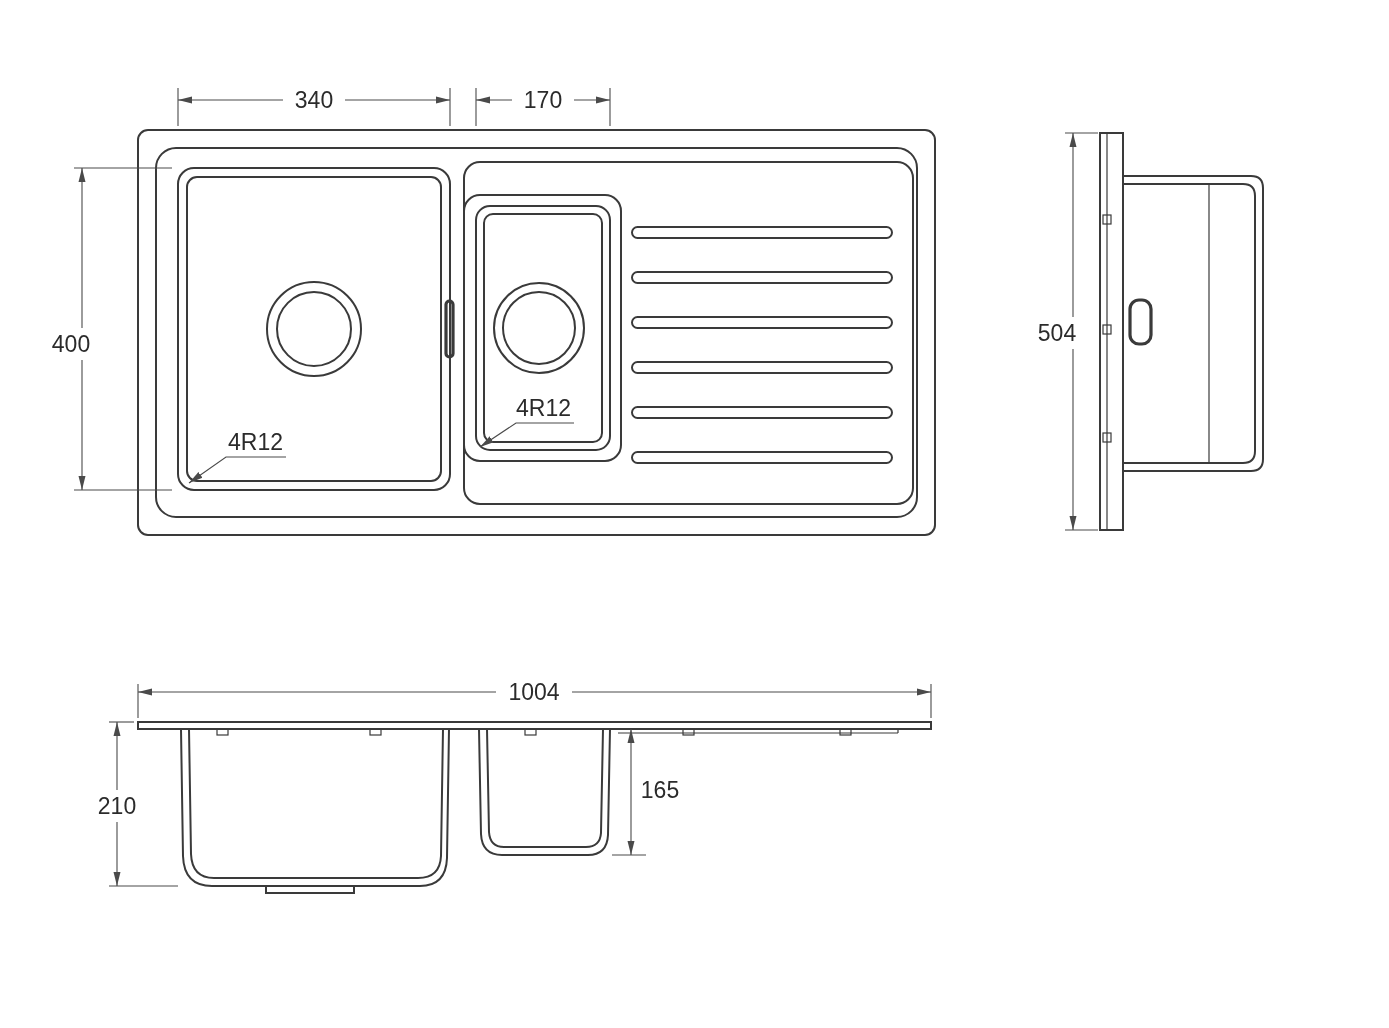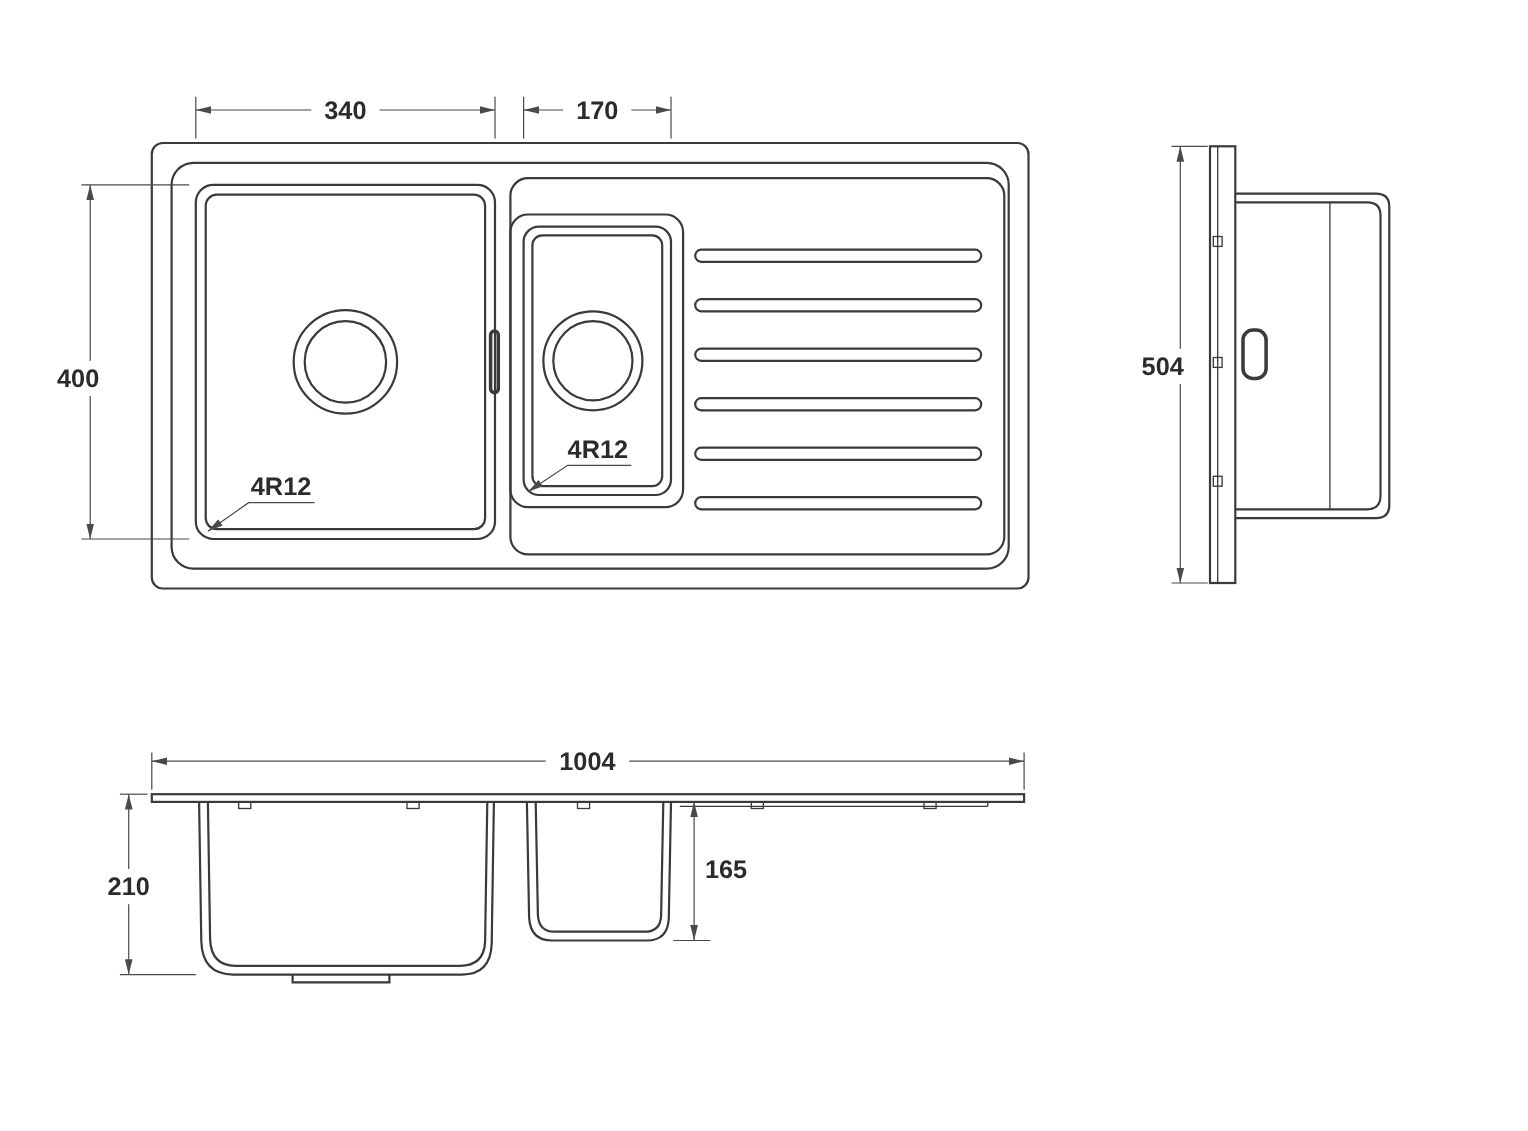--- a/index.html
+++ b/index.html
@@ -8,21 +8,20 @@
     background: #ffffff;
   }
   body {
     font-family: "Liberation Sans", sans-serif;
   }
   .canvas {
     width: 1389px;
     height: 1028px;
     position: relative;
     background: #ffffff;
-    font-weight: bold;
   }
   svg { display: block; }
   .obj   { fill: none; stroke: var(--line, #3a3a3a); stroke-width: 2; }
   .thin  { fill: none; stroke: var(--line, #3a3a3a); stroke-width: 1.2; }
   .thick { fill: none; stroke: var(--line, #3a3a3a); stroke-width: 3.2; }
   .dim   { fill: none; stroke: var(--dim, #4a4a4a); stroke-width: 1.1; }
   .mask  { fill: #ffffff; stroke: none; }
   .lbl   {
     fill: var(--text, #2b2b2b);
     font-size: 23px;

